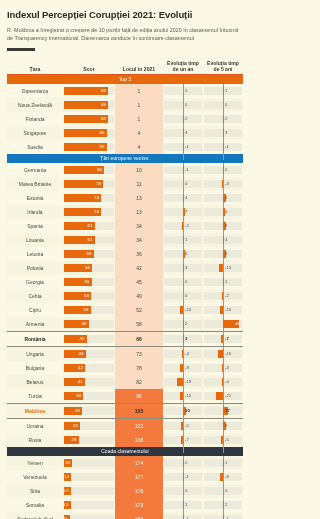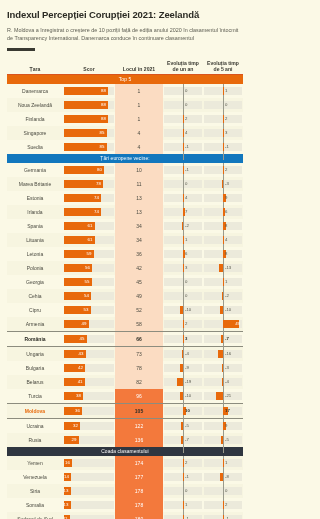--- a/index.html
+++ b/index.html
@@ -89,21 +89,21 @@
     color:#55554a;
   }
   .dlbl.inb{color:#ffffff;}
   tr.row.hl-ro .dlbl,tr.row.hl-md .dlbl{font-weight:bold;color:#2b2b24;}
 </style>
 </head>
 <body>
 
 <div class="wrap">
 
-  <div class="title">Indexul Percepției Corupției 2021: Zeelandă</div>
+  <div class="title">Indexul Percepției Corupției 2021: Evoluții</div>
   <div class="subtitle">R. Moldova a înregistrat o creștere de 10 poziții față de ediția anului 2020 în clasamentul întocmit de Transparency International. Danemarca conduce în continuare clasamentul</div>
   <div class="rule"></div>
 
   <table>
     <colgroup>
       <col class="c-country">
         <col class="c-score">
         <col class="c-rank">
         <col class="c-y1">
         <col class="c-y5">

